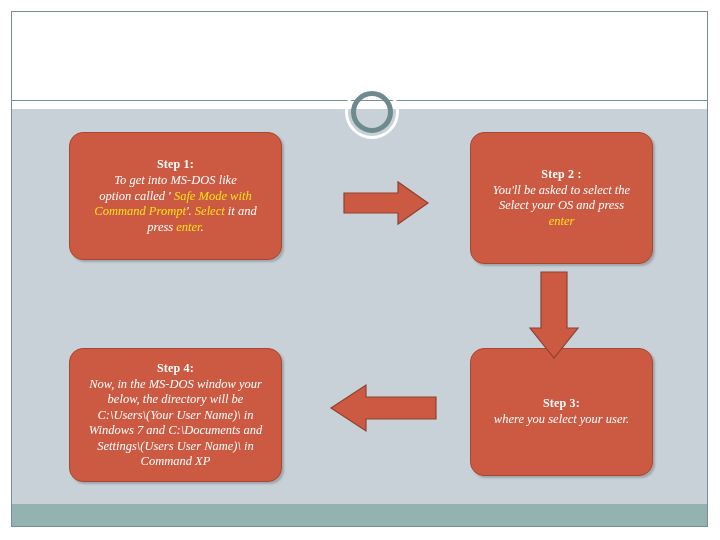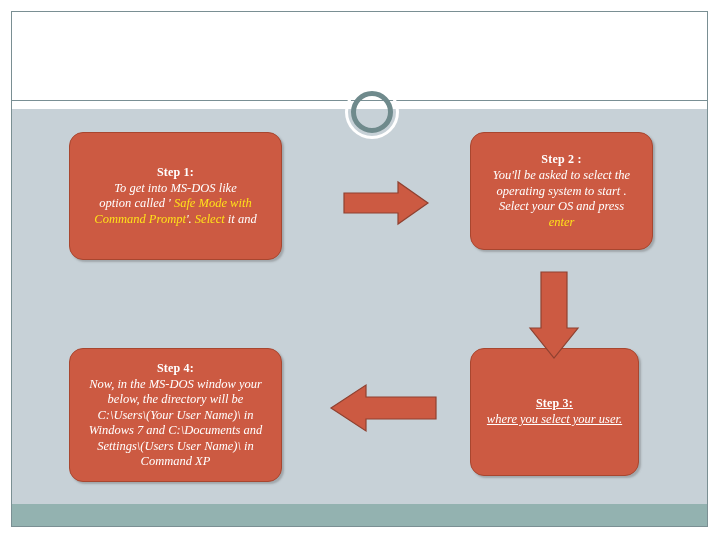--- a/index.html
+++ b/index.html
@@ -127,22 +127,22 @@
     font-style: italic;
     font-size: 12.5px;
     line-height: 15.5px;
   }
   .hl {
     color: #ffe11a;
     font-style: italic;
   }
 
   #box-step1 { left: 57px;  top: 120px; width: 213px; height: 128px; }
-  #box-step2 { left: 458px; top: 120px; width: 183px; height: 118px; }
-  #box-step3 { left: 458px; top: 336px; width: 169px; height: 128px; text-decoration: underline; }
+  #box-step2 { left: 458px; top: 120px; width: 183px; height: 132px; }
+  #box-step3 { left: 458px; top: 336px; width: 183px; height: 128px; }
   #box-step4 { left: 57px;  top: 336px; width: 213px; height: 134px; }
 
   
   .arrow {
     position: absolute;
   }
   .arrow svg { display: block; }
 
   #arrow-right { left: 330px; top: 168px; }
   #arrow-down  { left: 515px; top: 258px; }
@@ -161,28 +161,28 @@
 
   <div class="body-zone"></div>
   <div class="footer-bar"></div>
 
   <div class="step-box" id="box-step1">
     <div class="step-title">Step 1:</div>
     <div class="step-body">
         <div><span>To get into MS-DOS like</span></div>
         <div><span>option called ' </span><span class="hl">Safe Mode with</span></div>
         <div><span class="hl">Command Prompt</span><span>'. </span><span class="hl">Select</span><span> it and</span></div>
+        <div><span>press </span><span class="hl">enter</span><span>.</span></div>
       </div>
   </div>
 
   <div class="step-box" id="box-step2">
     <div class="step-title">Step 2 :</div>
     <div class="step-body">
         <div><span>You'll be asked to select the</span></div>
-        <div><span>operating system to start .</span></div>
         <div><span>Select your OS and press</span></div>
         <div><span class="hl">enter</span></div>
       </div>
   </div>
 
   <div class="step-box" id="box-step3">
     <div class="step-title">Step 3:</div>
     <div class="step-body">
         <div><span>where you select your user.</span></div>
       </div>

